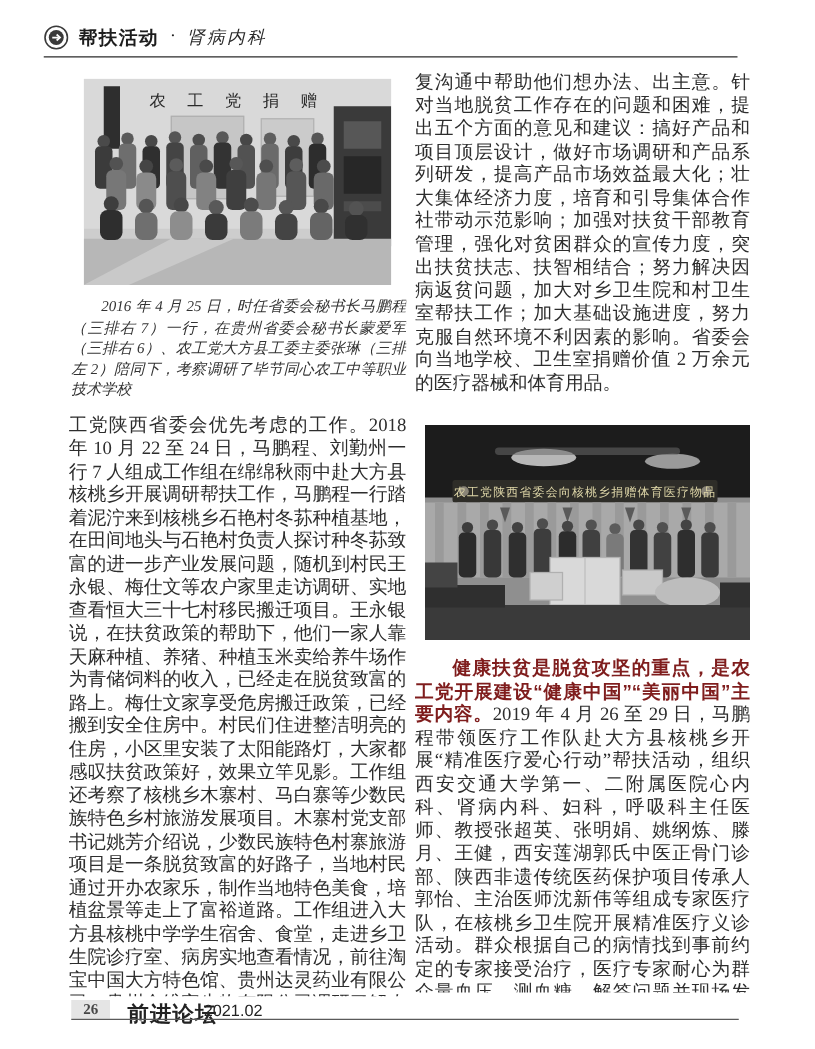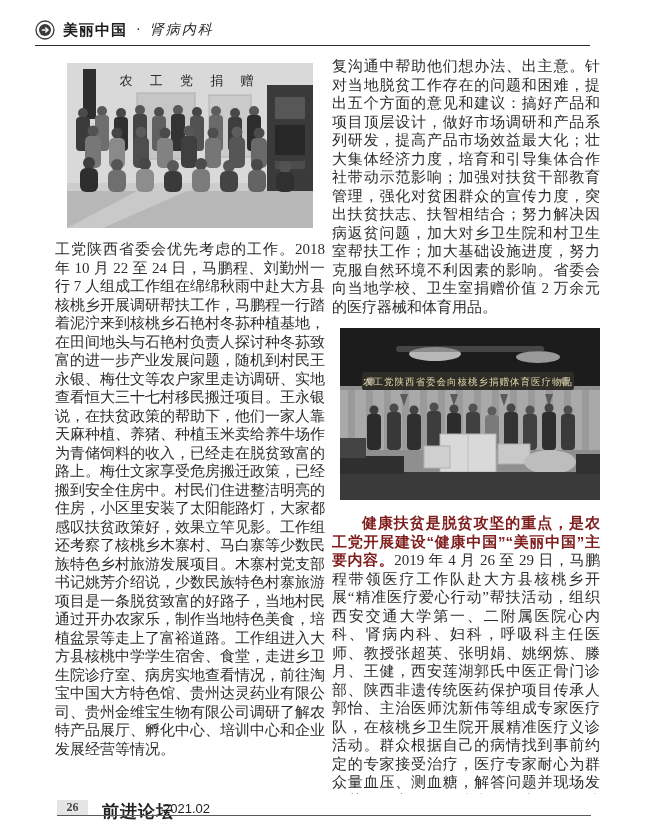--- a/index.html
+++ b/index.html
@@ -19,21 +19,21 @@
             background:#2b2b2b;}
 
   
   .col{position:absolute;top:60px;overflow:hidden;}
   .col-left{left:55px;width:270px;height:737px;}
   .col-right{left:332px;width:268px;height:737px;top:57px;}
 
   figure{margin:0;}
   .photo{display:block;border-radius:23px;}
   .photo1{margin:3px 0 0 12px;width:246px;height:165px;}
-  .photo2{margin:12px 0 0 8px;width:260px;height:172px;}
+  .photo2{margin:24px 0 0 8px;width:260px;height:172px;}
   .photo svg{display:block;}
 
   .caption{font-family:"Liberation Serif", serif;font-style:italic;
            font-size:12px;line-height:16.5px;color:#333;margin:9px 0 0 2px;
            text-indent:2em;text-align:justify;}
 
   .body-text{font-size:15px;line-height:18.5px;text-align:justify;
              margin:0;color:#2d2d2d;}
   .col-left .body-text.first{margin-top:12px;}
   .body-text.indent{text-indent:2em;}
@@ -66,21 +66,21 @@
 
   <div class="hdr">
     <span class="hdr-icon">
       <svg viewBox="0 0 20 20" width="20" height="20">
         <circle cx="10" cy="10" r="9" fill="none" stroke="#3a3a3a" stroke-width="1.3"></circle>
         <circle cx="10" cy="10" r="6" fill="#3a3a3a"></circle>
         <path d="M6.8 10 H12" stroke="#ffffff" stroke-width="1.4" fill="none"></path>
         <path d="M10.3 7.6 L13 10 L10.3 12.4" stroke="#ffffff" stroke-width="1.4" fill="none"></path>
       </svg>
     </span>
-    <span class="hdr-brand">美丽中国</span>
+    <span class="hdr-brand">帮扶活动</span>
     <span class="hdr-sep">·</span>
     <span class="hdr-section">肾病内科</span>
   </div>
   <div class="hdr-rule"></div>
 
   <section class="col col-left">
     <figure class="photo photo1">
       <svg viewBox="0 0 246 165" width="246" height="165">
         <rect width="246" height="165" fill="#cdcdcd"></rect>
         <rect width="246" height="120" fill="#d9d9d9"></rect>
@@ -203,20 +203,21 @@
               <circle r="6" fill="#494949"></circle>
               <rect x="-9" y="5" width="18" height="22" rx="6" fill="#646464"></rect>
             </g>
           <g transform="translate(218,104)">
               <circle r="6" fill="#535353"></circle>
               <rect x="-9" y="5" width="18" height="20" rx="6" fill="#303030"></rect>
             </g>
         </g>
       </svg>
     </figure>
+    <p class="caption">2016 年 4 月 25 日，时任省委会秘书长马鹏程（三排右 7）一行，在贵州省委会秘书长蒙爱军（三排右 6）、农工党大方县工委主委张琳（三排左 2）陪同下，考察调研了毕节同心农工中等职业技术学校</p>
     <p class="body-text first">工党陕西省委会优先考虑的工作。2018 年 10 月 22 至 24 日，马鹏程、刘勤州一行 7 人组成工作组在绵绵秋雨中赴大方县核桃乡开展调研帮扶工作，马鹏程一行踏着泥泞来到核桃乡石艳村冬荪种植基地，在田间地头与石艳村负责人探讨种冬荪致富的进一步产业发展问题，随机到村民王永银、梅仕文等农户家里走访调研、实地查看恒大三十七村移民搬迁项目。王永银说，在扶贫政策的帮助下，他们一家人靠天麻种植、养猪、种植玉米卖给养牛场作为青储饲料的收入，已经走在脱贫致富的路上。梅仕文家享受危房搬迁政策，已经搬到安全住房中。村民们住进整洁明亮的住房，小区里安装了太阳能路灯，大家都感叹扶贫政策好，效果立竿见影。工作组还考察了核桃乡木寨村、马白寨等少数民族特色乡村旅游发展项目。木寨村党支部书记姚芳介绍说，少数民族特色村寨旅游项目是一条脱贫致富的好路子，当地村民通过开办农家乐，制作当地特色美食，培植盆景等走上了富裕道路。工作组进入大方县核桃中学学生宿舍、食堂，走进乡卫生院诊疗室、病房实地查看情况，前往淘宝中国大方特色馆、贵州达灵药业有限公司、贵州金维宝生物有限公司调研了解农特产品展厅、孵化中心、培训中心和企业发展经营等情况。</p>
 
   </section>
 
   <section class="col col-right">
     <p class="body-text">复沟通中帮助他们想办法、出主意。针对当地脱贫工作存在的问题和困难，提出五个方面的意见和建议：搞好产品和项目顶层设计，做好市场调研和产品系列研发，提高产品市场效益最大化；壮大集体经济力度，培育和引导集体合作社带动示范影响；加强对扶贫干部教育管理，强化对贫困群众的宣传力度，突出扶贫扶志、扶智相结合；努力解决因病返贫问题，加大对乡卫生院和村卫生室帮扶工作；加大基础设施进度，努力克服自然环境不利因素的影响。省委会向当地学校、卫生室捐赠价值 2 万余元的医疗器械和体育用品。</p>
 
     <figure class="photo photo2">
       <svg viewBox="0 0 260 172" width="260" height="172">
         <rect width="260" height="172" fill="#8f8f8f"></rect>

